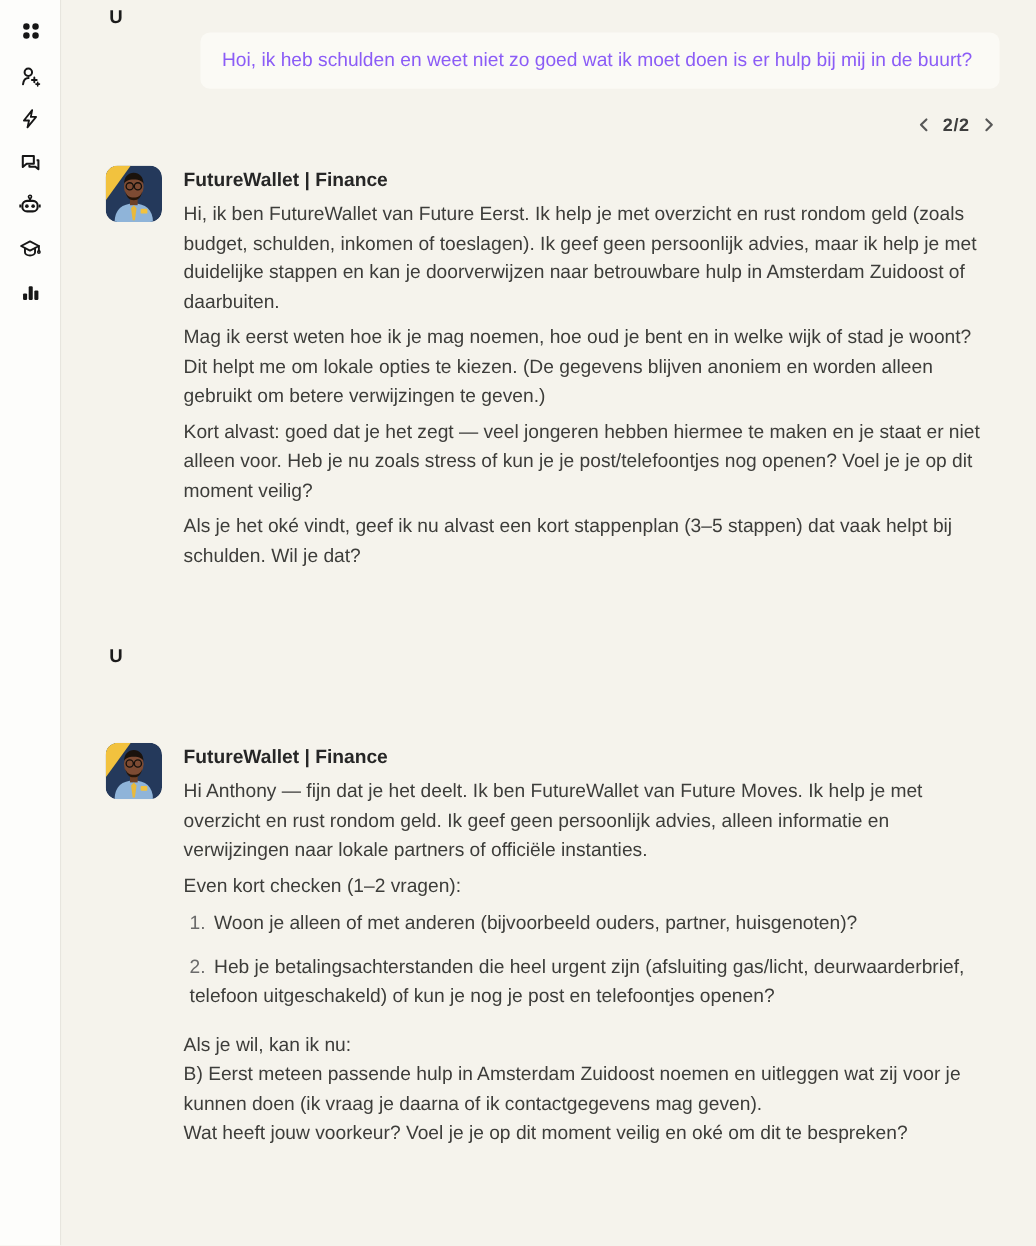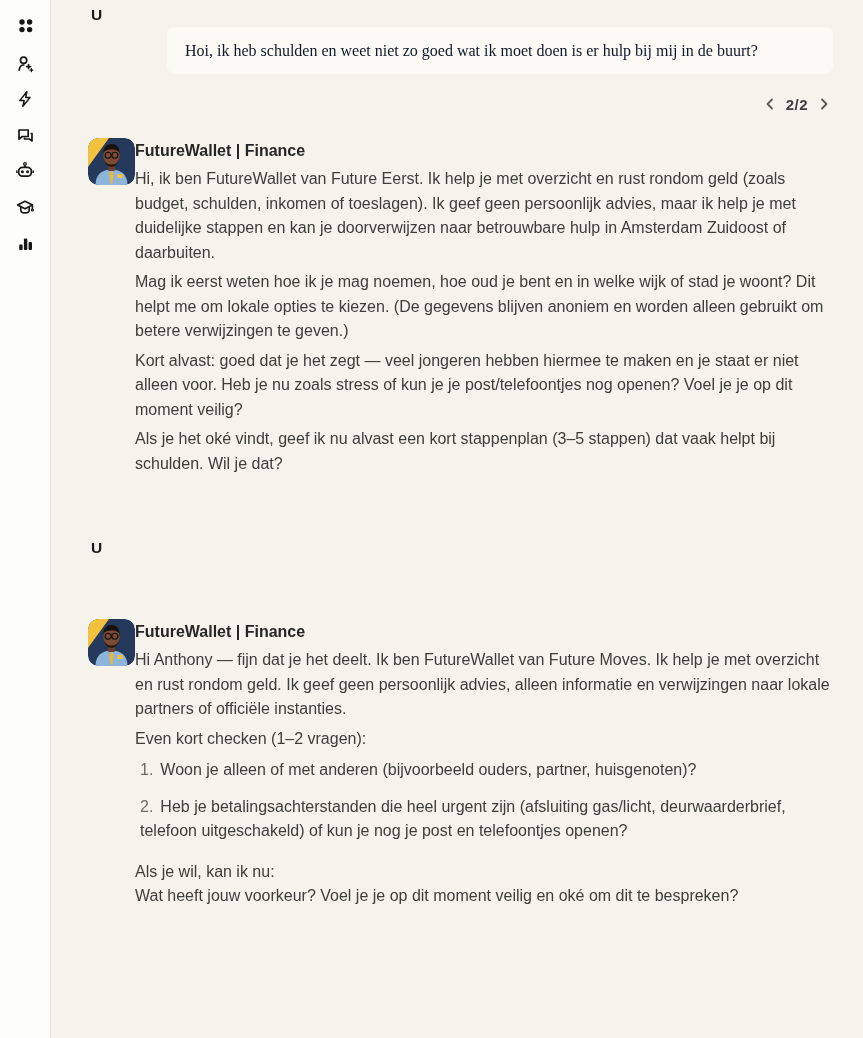--- a/index.html
+++ b/index.html
@@ -43,22 +43,21 @@
     margin-left: 3px;
     margin-bottom: 3px;
   }
   .user-row { display: flex; }
   .bubble {
     background: #fbfaf5;
     border-radius: 8px;
     padding: 10px 18px;
     font-size: 16px;
     line-height: 27px;
-    color: #0f172a;
-    font-family: Liberation Serif, serif;
+    color: #8b5cf6;
   }
   .bubble-1 { margin-left: 79px; flex: 1; }
   .row-right { justify-content: flex-end; }
   .bubble-2 { padding: 8px 19px; }
 
   .pagination {
     display: flex;
     justify-content: flex-end;
     align-items: center;
     gap: 7px;
@@ -67,21 +66,21 @@
     color: #4a4a4a;
   }
   .page-btn {
     background: none; border: none; cursor: pointer;
     width: 18px; height: 18px;
     display: flex; align-items: center; justify-content: center;
     color: #585858;
   }
   .page-num { font-size: 15px; font-weight: 700; color: #3e3e3e; letter-spacing: .5px; }
 
-  .bot-group { display: flex; gap: 0; }
+  .bot-group { display: flex; gap: 18px; }
   .gap-after-user { margin-top: 23px; }
   .gap-big { margin-top: 62px; }
   .usergroup-2 { margin-top: 58px; }
 
   .avatar {
     width: 47px; height: 47px;
     border-radius: 10px;
     overflow: hidden;
     flex-shrink: 0;
   }
@@ -250,19 +249,20 @@
       <div class="bot-name">FutureWallet | Finance</div>
       <div class="bot-text">
         <p>Hi Anthony — fijn dat je het deelt. Ik ben FutureWallet van Future Moves. Ik help je met overzicht en rust rondom geld. Ik geef geen persoonlijk advies, alleen informatie en verwijzingen naar lokale partners of officiële instanties.</p>
         <p>Even kort checken (1–2 vragen):</p>
         <ol class="qlist">
           <li><span class="num">1.</span><span>Woon je alleen of met anderen (bijvoorbeeld ouders, partner, huisgenoten)?</span></li>
           <li><span class="num">2.</span><span>Heb je betalingsachterstanden die heel urgent zijn (afsluiting gas/licht, deurwaarderbrief, telefoon uitgeschakeld) of kun je nog je post en telefoontjes openen?</span></li>
         </ol>
         <div class="tight">
           <p>Als je wil, kan ik nu:</p>
+          <p>B) Eerst meteen passende hulp in Amsterdam Zuidoost noemen en uitleggen wat zij voor je kunnen doen (ik vraag je daarna of ik contactgegevens mag geven).</p>
           <p>Wat heeft jouw voorkeur? Voel je je op dit moment veilig en oké om dit te bespreken?</p>
         </div>
       </div>
     </div>
   </section>
 
 </main>
 
 </body></html>

